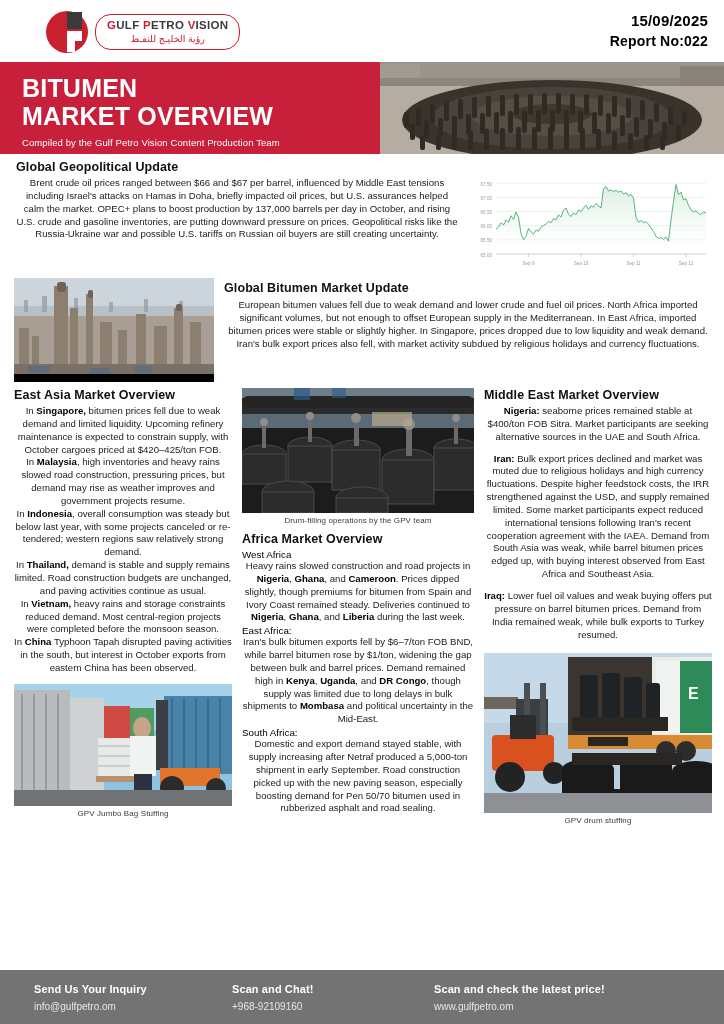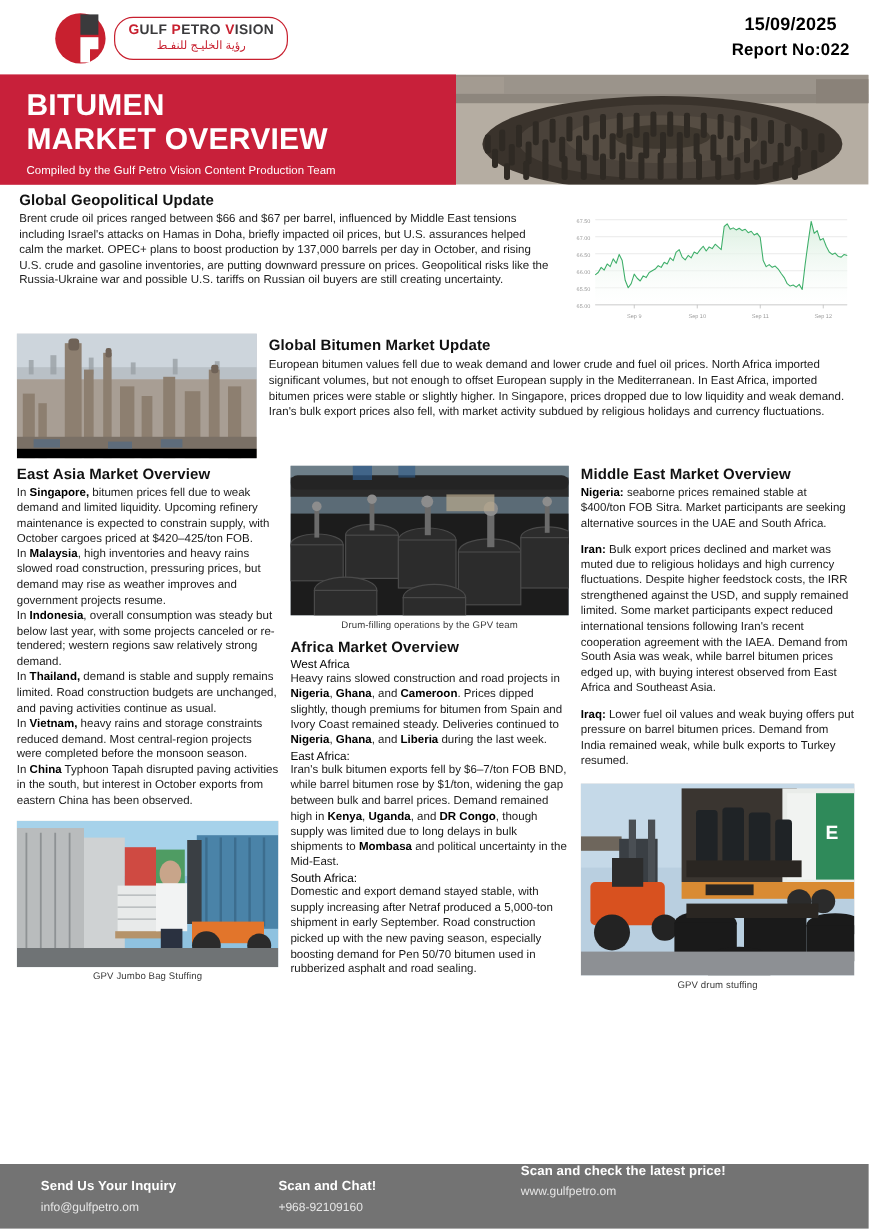--- a/index.html
+++ b/index.html
@@ -81,21 +81,21 @@
     font-size: 9.5px;
     color: #c8202f;
     letter-spacing: 1.2px;
     margin-top: 2px;
     white-space: nowrap;
     direction: rtl;
   }
   .report-meta {
     position: absolute;
     right: 32px; top: 12px;
-    text-align: center;
+    text-align: right;
   }
   .report-date {
     font-size: 15px;
     font-weight: bold;
     color: #000;
     letter-spacing: .2px;
   }
   .report-no {
     font-size: 14px;
     font-weight: bold;
@@ -144,21 +144,21 @@
   .h-section {
     font-size: 12.5px;
     font-weight: bold;
     color: #111;
     letter-spacing: .1px;
   }
   .p-body {
     font-size: 9.6px;
     line-height: 1.34;
     color: #1b1b1b;
-    text-align: left;
+    text-align: center;
   }
   .p-body b { font-weight: bold; color: #000; }
 
   
   .geo {
     position: absolute;
     left: 16px; top: 160px;
     width: 442px;
   }
   .geo .h-section { margin-bottom: 3px; }
@@ -622,20 +622,20 @@
   <div class="footer">
     <div class="f-block" style="left:34px; top:13px;">
       <div class="f-title">Send Us Your Inquiry</div>
       <div class="f-sub">info@gulfpetro.om</div>
     </div>
     <div class="f-block" style="left:232px; top:13px;">
       <div class="f-title">Scan and Chat!</div>
       <div class="f-sub">+968-92109160</div>
     </div>
 
-    <div class="f-block" style="left:434px; top:0;">
+    <div class="f-block" style="left:434px; top:13px;">
       <div class="f-title">Scan and check the latest price!</div>
       <div class="f-sub">www.gulfpetro.om</div>
     </div>
 
   </div>
 
 </div>
 
 </body></html>

